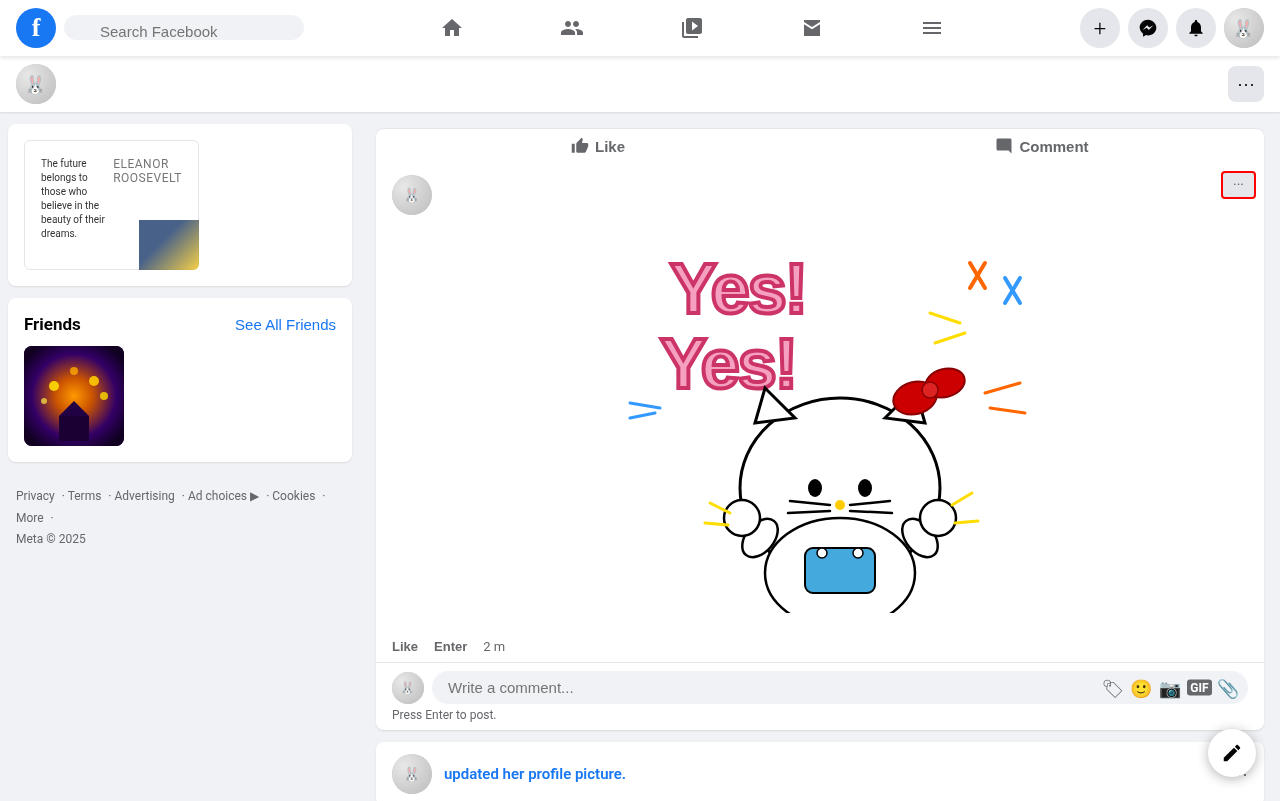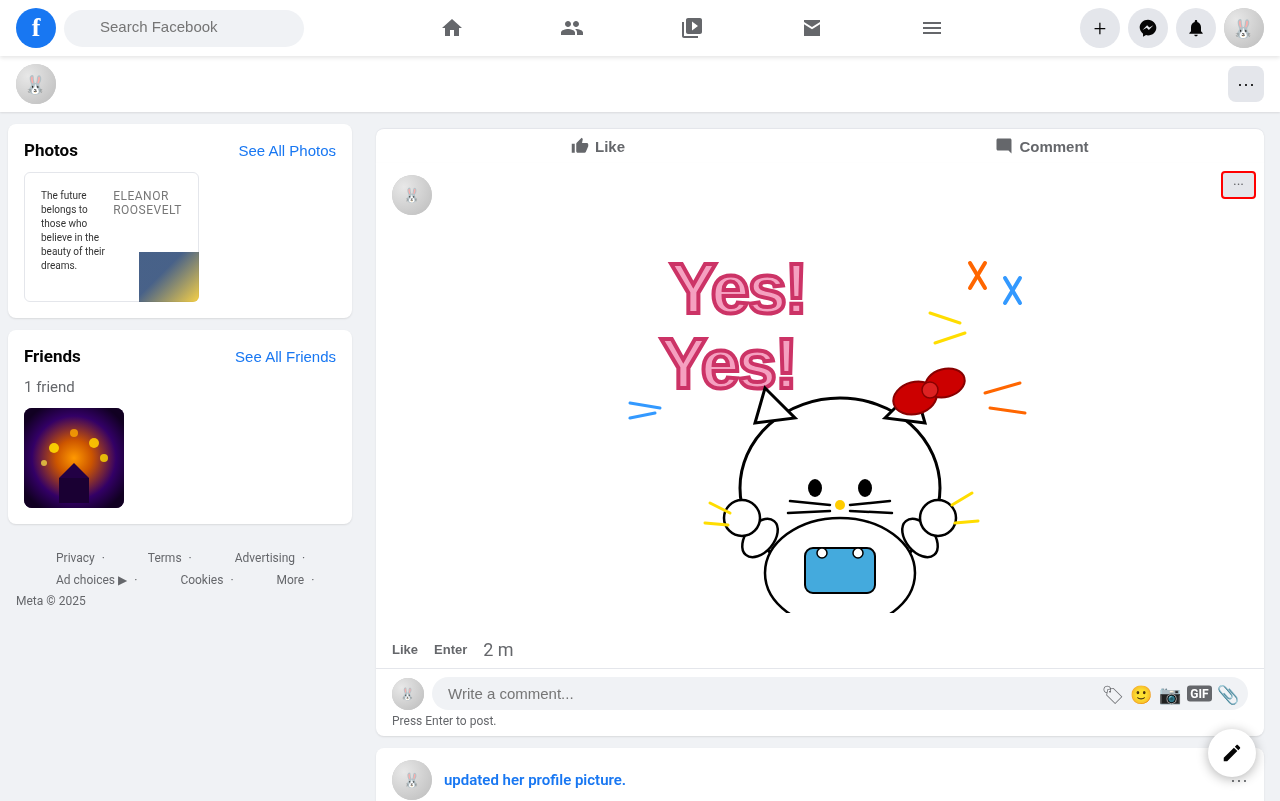--- a/index.html
+++ b/index.html
@@ -8,21 +8,21 @@
     
     .topnav {
       position: fixed; top: 0; left: 0; right: 0; height: 56px;
       background: #fff; display: flex; align-items: center;
       padding: 0 16px; z-index: 100;
       box-shadow: 0 2px 4px rgba(0,0,0,0.1);
     }
     .topnav-left { display: flex; align-items: center; gap: 8px; }
     .fb-logo { width: 40px; height: 40px; background: #1877f2; border-radius: 50%; display: flex; align-items: center; justify-content: center; cursor: pointer; }
     .fb-logo span { color: #fff; font-size: 26px; font-weight: bold; font-family: Georgia, serif; }
-    .search-box { background: #f0f2f5; border: none; border-radius: 20px; padding: 8px 12px 12px 36px; font-size: 15px; width: 240px; outline: none; position: relative; }
+    .search-box { background: #f0f2f5; border: none; border-radius: 20px; padding: 8px 12px 0 36px; font-size: 15px; width: 240px; outline: none; position: relative; }
     .search-wrap { position: relative; }
     .search-wrap .search-icon-inner { position: absolute; left: 10px; top: 50%; transform: translateY(-50%); color: #65676b; font-size: 14px; }
     .topnav-center { flex: 1; display: flex; justify-content: center; align-items: center; gap: 8px; }
     .nav-btn { width: 112px; height: 48px; background: transparent; border: none; border-radius: 8px; cursor: pointer; display: flex; align-items: center; justify-content: center; color: #65676b; font-size: 22px; transition: background 0.2s; }
     .topnav-right { display: flex; align-items: center; gap: 8px; }
     .icon-circle { width: 40px; height: 40px; background: #e4e6eb; border-radius: 50%; display: flex; align-items: center; justify-content: center; cursor: pointer; font-size: 20px; color: #050505; }
     .avatar-circle { width: 40px; height: 40px; background: #ccc; border-radius: 50%; overflow: hidden; cursor: pointer; display: flex; align-items: center; justify-content: center; }
 
     
     .profile-subheader {
@@ -58,21 +58,21 @@
     .quote-photo .quote-text { font-size: 10px; color: #333; line-height: 1.4; margin-bottom: 8px; }
     .quote-photo .quote-author { font-size: 12px; color: #777; text-transform: uppercase; letter-spacing: 0.5px; }
     .quote-wrap { position: relative; }
 
     .friends-section .friend-count { font-size: 15px; color: #65676b; margin-bottom: 12px; }
     .friends-grid { display: flex; flex-wrap: wrap; gap: 8px; }
     .friend-thumb { width: 100px; height: 100px; border-radius: 8px; overflow: hidden; background: #e4e6eb; }
 
     
     .footer { padding: 12px 8px; font-size: 12px; color: #65676b; line-height: 1.8; }
-    .footer a { color: #65676b; text-decoration: none; margin-right: 4px; margin-left: 40px; }
+    .footer a { color: #65676b; text-decoration: none; margin-right: 4px; }
 
     
     .right-feed { flex: 1; padding: 16px 16px; overflow-y: auto; }
 
     .feed-post {
       background: #fff; border-radius: 8px; margin-bottom: 12px;
       box-shadow: 0 1px 2px rgba(0,0,0,0.1);
       overflow: visible;
     }
 
@@ -92,21 +92,21 @@
       height: 400px; display: flex; align-items: center; justify-content: center; text-decoration: underline;
     }
     .sticker-inner {
       width: 100%; height: 100%;
       display: flex; align-items: center; justify-content: center;
       background: #fff;
     }
 
     .comment-actions-row { display: flex; align-items: center; gap: 16px; padding: 4px 16px 8px; }
     .comment-action-btn { background: none; border: none; font-size: 13px; font-weight: 600; color: #65676b; cursor: pointer; }
-    .comment-time { font-size: 18px; color: #65676b; }
+    .comment-time { font-size: 13px; color: #65676b; }
 
     .write-comment-row { display: flex; align-items: center; gap: 8px; padding: 8px 16px 4px; border-top: 1px solid #e4e6eb; }
     .comment-avatar { width: 32px; height: 32px; border-radius: 50%; background: #ccc; flex-shrink: 0; }
     .comment-input-wrap { flex: 1; position: relative; }
     .comment-input { width: 100%; background: #f0f2f5; border: none; border-radius: 20px; padding: 8px 100px 8px 16px; font-size: 15px; outline: none; }
     .comment-icons { position: absolute; right: 8px; top: 50%; transform: translateY(-50%); display: flex; gap: 6px; align-items: center; }
     .comment-icon { font-size: 18px; color: #65676b; cursor: pointer; }
     .press-enter-hint { font-size: 12px; color: #65676b; padding: 0 16px 8px; }
 
     .bottom-post { background: #fff; border-radius: 8px; margin-bottom: 12px; box-shadow: 0 1px 2px rgba(0,0,0,0.1); display: flex; align-items: center; padding: 12px 16px; gap: 12px; }
@@ -211,41 +211,36 @@
   <button class="more-btn">
     <span>···</span>
   </button>
 </div>
 
 <div class="main-layout">
 
   <div class="left-sidebar">
 
     <div class="card">
-      <div class="card-header">
-        <span class="card-title">Photos</span>
-        <button class="card-link">See All Photos</button>
-      </div>
       <div class="photos-grid">
         <div class="quote-wrap">
           <div class="quote-photo">
             <div class="quote-text">The future belongs to those who believe in the beauty of their dreams.</div>
             <div class="quote-author">ELEANOR ROOSEVELT</div>
             <div style="position:absolute; bottom:0; right:0; width:60px; height:50px; background: linear-gradient(135deg, #1a3a6b 40%, #f5c518 100%); border-radius: 0 0 6px 0; opacity:0.8;"></div>
           </div>
         </div>
       </div>
     </div>
 
     <div class="card friends-section">
       <div class="card-header">
         <span class="card-title">Friends</span>
         <button class="card-link">See All Friends</button>
       </div>
-      <div class="friend-count">1 friend</div>
       <div class="friends-grid">
         <div class="friend-thumb">
           <div class="tangled-thumb">
             <svg width="100" height="100" viewBox="0 0 100 100">
               <defs>
                 <radialGradient id="nightGrad" cx="50%" cy="50%" r="60%">
                   <stop offset="0%" stop-color="#ff9900"></stop>
                   <stop offset="30%" stop-color="#cc5500"></stop>
                   <stop offset="70%" stop-color="#330066"></stop>
                   <stop offset="100%" stop-color="#110022"></stop>

